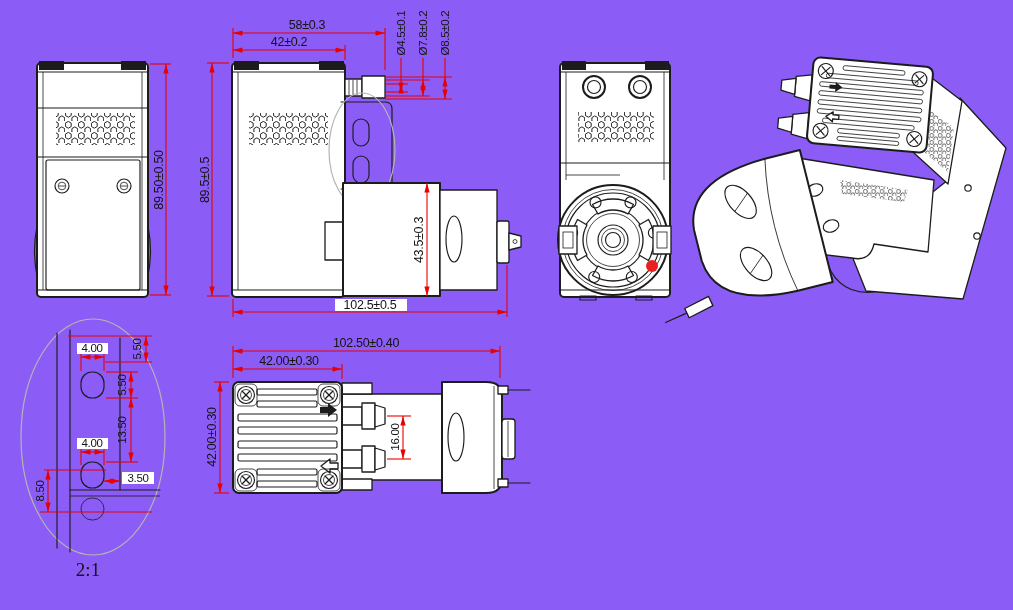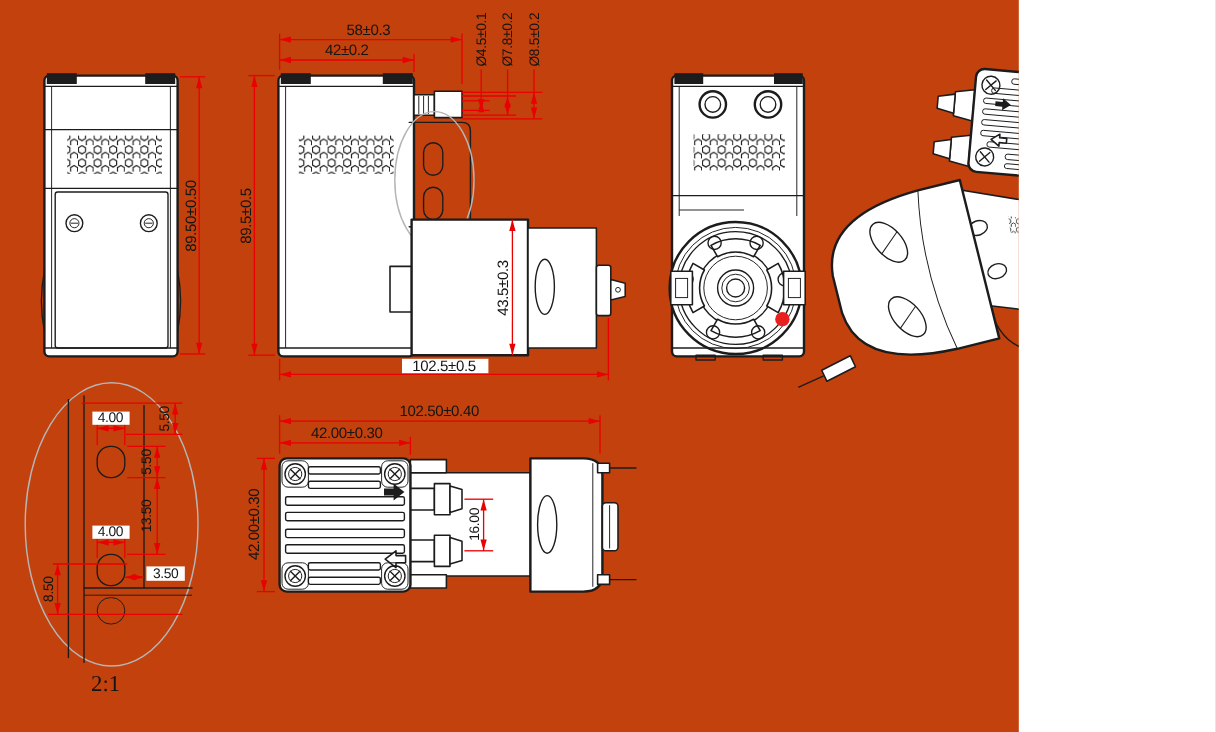--- a/index.html
+++ b/index.html
@@ -1,17 +1,17 @@
 <!DOCTYPE html>
 <html><head>
 <meta charset="utf-8">
 <title>Drawing</title>
 <style>
   html,body{margin:0;padding:0;background:#fff;}
-  #stage{position:relative;width:849px;height:610px;background:#c2410c;overflow:hidden;
+  #stage{position:relative;width:1013px;height:610px;background:#8b5cf6;overflow:hidden;
          font-family:"Liberation Sans",sans-serif;}
   svg{display:block}
   .ln{stroke:#1c1c1c;fill:none;stroke-width:1.15;stroke-linejoin:round;stroke-linecap:round}
   .ln2{stroke:#1c1c1c;fill:none;stroke-width:2;stroke-linejoin:round;stroke-linecap:round}
   .lnt{stroke:#1c1c1c;fill:none;stroke-width:0.8}
   .fw{fill:#fff;stroke:#1c1c1c;stroke-width:1.3;stroke-linejoin:round}
   .fw2{fill:#fff;stroke:#1c1c1c;stroke-width:2;stroke-linejoin:round}
   .dk{fill:#1c1c1c;stroke:none}
   .red{stroke:#e90000;fill:none;stroke-width:1.1}
   .dim{stroke:#e90000;fill:none;stroke-width:1.1;marker-start:url(#ar);marker-end:url(#ar)}

